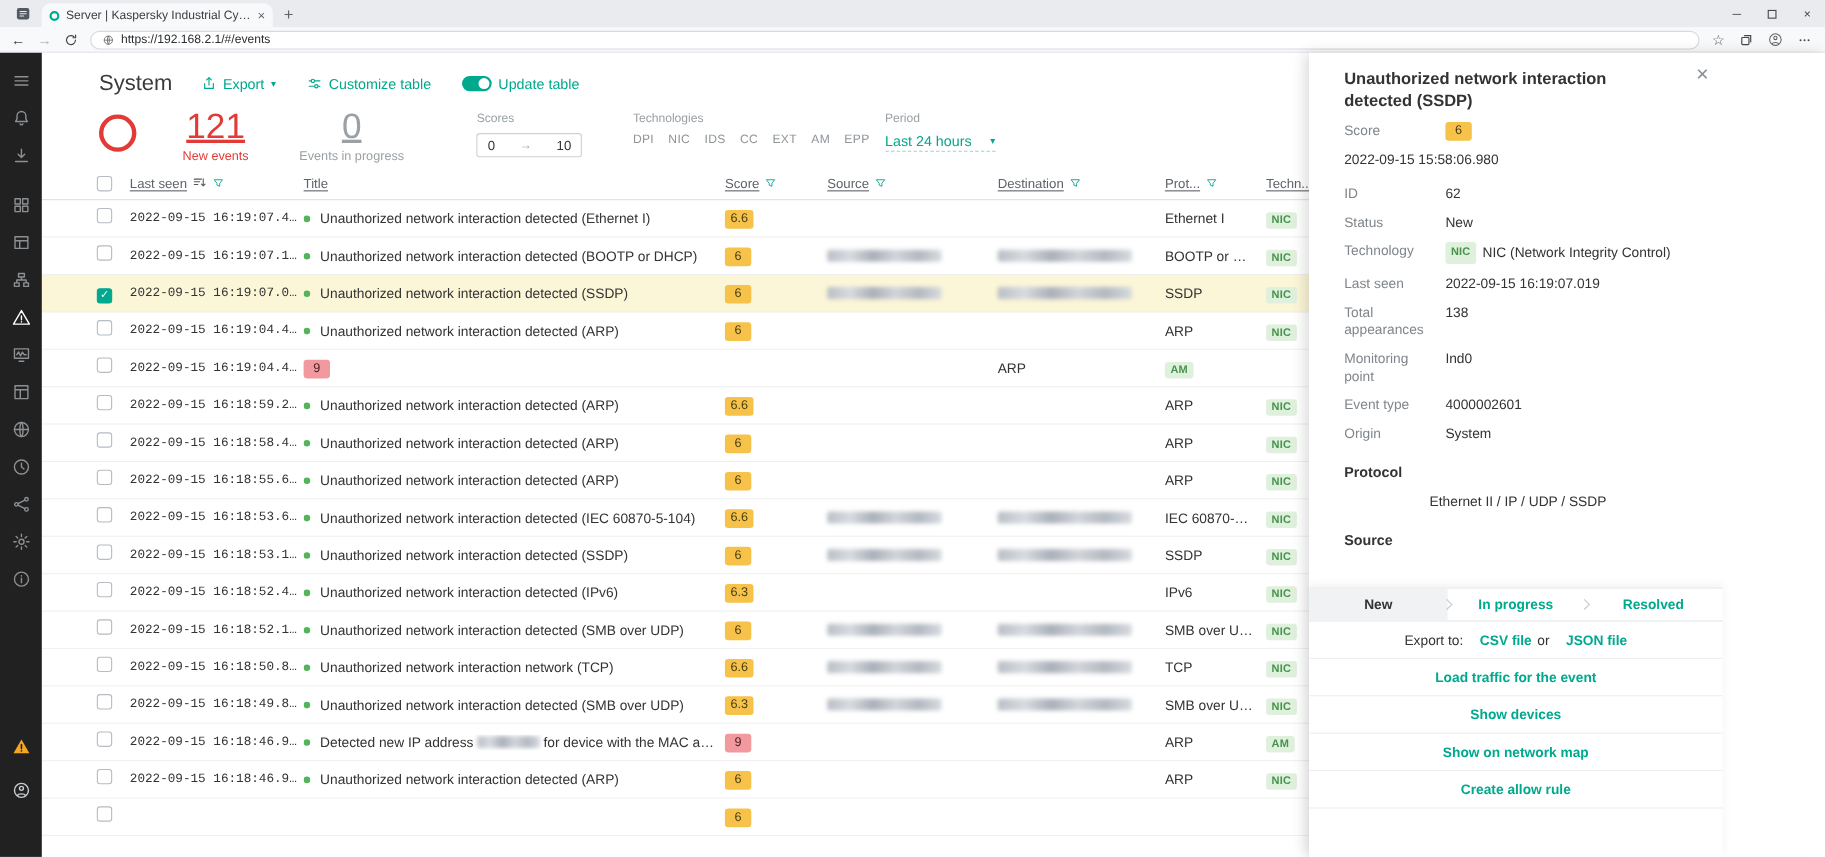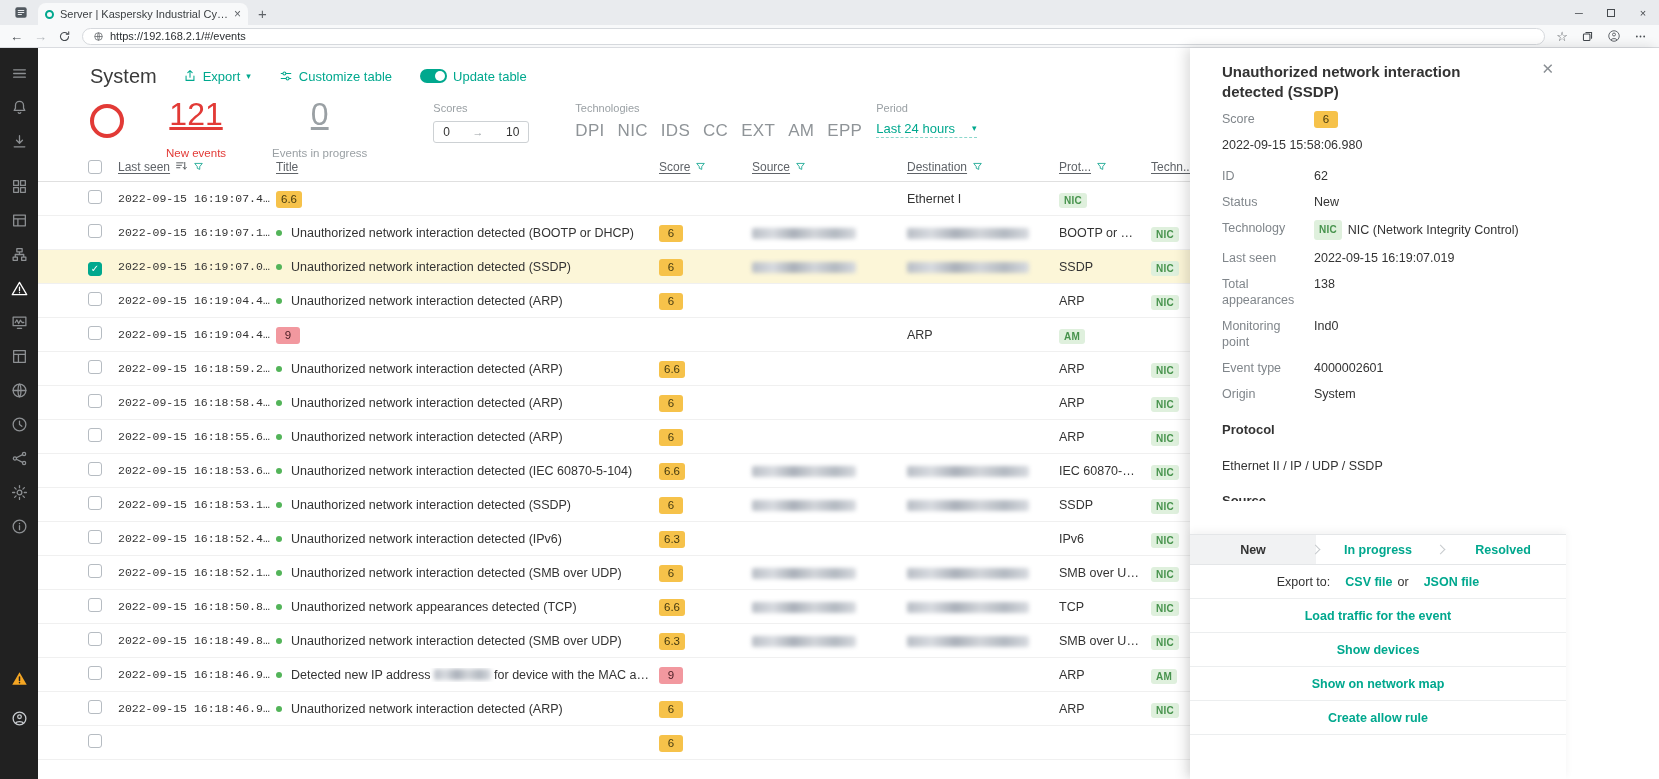--- a/index.html
+++ b/index.html
@@ -59,32 +59,32 @@
   .hdr-btn svg { width:14px; height:14px; stroke:var(--teal); fill:none; stroke-width:1.2; stroke-linecap:round; stroke-linejoin:round; }
   .caret { font-size:9px; line-height:9px; }
   .toggle { width:27px; height:14px; border-radius:8px; background:var(--teal); position:relative; flex:none; cursor:pointer; }
   .toggle::after { content:''; position:absolute; right:2px; top:2px; width:10px; height:10px; background:#fff; border-radius:50%; }
 
   
   .summary { display:flex; align-items:flex-start; padding-left:52px; margin-top:12px; height:42px; }
   .ring { width:34px; height:34px; border:4px solid var(--red); border-radius:50%; margin:2px 42px 0 0; flex:none; }
   .count-group { text-align:center; }
   .count-num { font-size:32px; line-height:25px;text-decoration:underline; }
-  .count-label { font-size:11.5px; margin-top:20px; }
+  .count-label { font-size:11.5px; margin-top:9px; }
   .count-red { color:var(--red); }
   .count-gray { color:#9aa0a4; }
   .g1 { margin-right:46px; }
   .g2 { margin-right:66px; }
   .filter-label { font-size:11px; color:#9aa0a4; margin-bottom:7px; }
   .scores-wrap { margin-right:46px; }
   .scores-box { width:96px; height:22px; border:1px solid #cdd1d4; border-radius:3px; display:flex; align-items:center; justify-content:space-between; padding:0 9px; font-size:12px; }
   .scores-arrow { color:#9aa0a4; font-size:11px; }
   .tech-wrap { margin-right:14px; }
   .tech-list { display:flex; gap:13px; }
-  .tech-chip { font-size:17px; color:#8f9498; letter-spacing:.3px; cursor:pointer; }
+  .tech-chip { font-size:11px; color:#8f9498; letter-spacing:.3px; cursor:pointer; }
   .period-value { font-size:13px; color:var(--teal); display:flex; gap:17px; align-items:center; cursor:pointer; border-bottom:1px dashed rgba(0,168,142,.45); padding-bottom:1px; }
 
   
   .table-wrap { margin-top:8px; }
   .grid { display:grid; grid-template-columns:30px 158px 383px 93px 155px 152px 92px 120px; padding-left:50px; align-items:center; }
   .thead { height:30px; border-bottom:1px solid #e0e0e0; }
   .th { display:flex; align-items:center; gap:5px; font-size:12px; color:#5f6368; }
   .th-label { text-decoration:underline; text-underline-offset:2px; cursor:pointer; white-space:nowrap; }
   .funnel { width:11px; height:11px; stroke:#0aa18c; fill:none; stroke-width:1.2; stroke-linejoin:round; flex:none; cursor:pointer; }
   .sort-ic { width:13px; height:13px; stroke:#55595e; fill:none; stroke-width:1.2; stroke-linecap:round; flex:none; cursor:pointer; }
@@ -111,21 +111,21 @@
   .panel-close { position:absolute; top:13px; right:12px; font-size:15px; line-height:15px; color:#8a8f94; cursor:pointer; }
   .panel-content { padding:14px 28px 0 32px; height:453px; overflow:hidden; }
   .panel-title { font-size:15px; font-weight:bold; line-height:1.35; color:#333; padding-right:14px; }
   .score-line { display:grid; grid-template-columns:92px 1fr; margin-top:8px; align-items:center; font-size:12.5px; }
   .panel-ts { margin-top:10px; font-size:12.5px; color:#333; }
   .pfields { display:grid; grid-template-columns:92px 1fr; row-gap:10px; margin-top:16px; font-size:12.5px; align-items:start; line-height:16px; }
   .plabel { color:#80868b; padding-right:8px; }
   .pvalue { color:#333; display:flex; align-items:center; gap:6px; flex-wrap:wrap; }
   .psection { font-size:13px; font-weight:bold; margin-top:20px; }
   .psection.proto { margin-top:20px; }
-  .pvaluetext { font-size:12.5px; margin-top:22px; }
+  .pvaluetext { font-size:12.5px; margin-top:12px;text-align:center; }
 
   .panel-footer { position:absolute; left:0; bottom:0; width:376px; background:#fff; border-top:1px solid #e4e6e8; box-shadow:0 -3px 8px rgba(0,0,0,.05); }
   .stepper { display:flex; align-items:stretch; height:30px; border-bottom:1px solid #e4e6e8; }
   .step { flex:1; display:flex; align-items:center; justify-content:center; font-size:12.5px; color:var(--teal); font-weight:bold; cursor:pointer; }
   .step.active { color:#333; background:#f1f2f3; }
   .step-sep { width:7px; height:7px; border-top:1.5px solid #c6cacd; border-right:1.5px solid #c6cacd; transform:rotate(45deg); align-self:center; margin:0 -4px; flex:none; }
   .export-line { height:34px; display:flex; align-items:center; justify-content:center; gap:5px; font-size:12.5px; border-bottom:1px solid #eceeef; }
   .link { color:var(--teal); font-weight:bold; cursor:pointer;margin-left:10px; }
   .panel-action { height:34px; display:flex; align-items:center; justify-content:center; color:var(--teal); font-size:12.5px; font-weight:bold; border-bottom:1px solid #eceeef; cursor:pointer; }
   .footer-pad { height:44px; }
@@ -400,20 +400,24 @@
           <span class="th-label">Techn...</span>
           <svg class="funnel" viewBox="0 0 16 16">
               <path d="M2.5 3.5h11L9.8 8.2v4l-3.6-1.6V8.2z"></path>
             </svg>
         </div>
       </div>
       <div>
           <div class="grid trow">
             <div class="cell"><span class="cb"></span></div>
             <div class="cell c-time">2022-09-15 16:19:07.4…</div>
+            <div class="cell c-title">
+              <span class="dot"></span>
+              <span class="ttext">Unauthorized network interaction detected (Ethernet I)</span>
+            </div>
             <div class="cell"><span class="badge b-medium">6.6</span></div>
             <div class="cell"></div>
             <div class="cell"></div>
             <div class="cell c-proto">Ethernet I</div>
             <div class="cell"><span class="tbadge">NIC</span></div>
           </div>
           <div class="grid trow">
             <div class="cell"><span class="cb"></span></div>
             <div class="cell c-time">2022-09-15 16:19:07.1…</div>
             <div class="cell c-title">
@@ -550,21 +554,21 @@
             <div class="cell"><span class="blur-bar" style="width:104px"></span></div>
             <div class="cell"><span class="blur-bar" style="width:122px"></span></div>
             <div class="cell c-proto">SMB over U…</div>
             <div class="cell"><span class="tbadge">NIC</span></div>
           </div>
           <div class="grid trow">
             <div class="cell"><span class="cb"></span></div>
             <div class="cell c-time">2022-09-15 16:18:50.8…</div>
             <div class="cell c-title">
               <span class="dot"></span>
-              <span class="ttext">Unauthorized network appearances detected (TCP)</span>
+              <span class="ttext">Unauthorized network interaction network (TCP)</span>
             </div>
             <div class="cell"><span class="badge b-medium">6.6</span></div>
             <div class="cell"><span class="blur-bar" style="width:104px"></span></div>
             <div class="cell"><span class="blur-bar" style="width:122px"></span></div>
             <div class="cell c-proto">TCP</div>
             <div class="cell"><span class="tbadge">NIC</span></div>
           </div>
           <div class="grid trow">
             <div class="cell"><span class="cb"></span></div>
             <div class="cell c-time">2022-09-15 16:18:49.8…</div>

